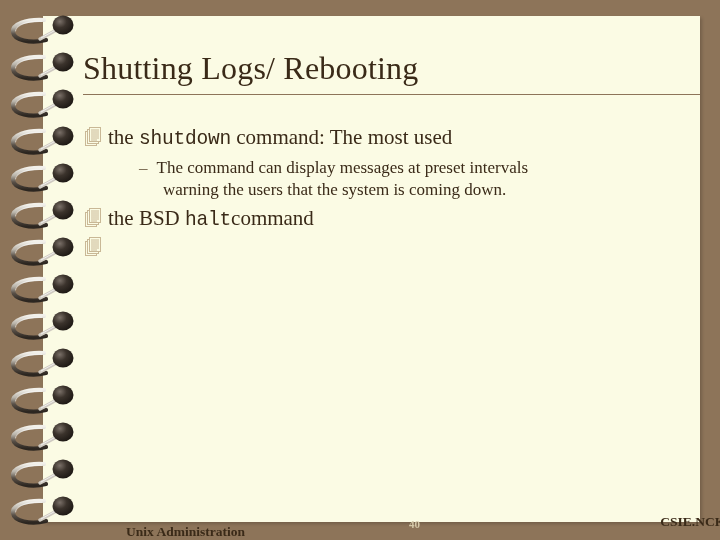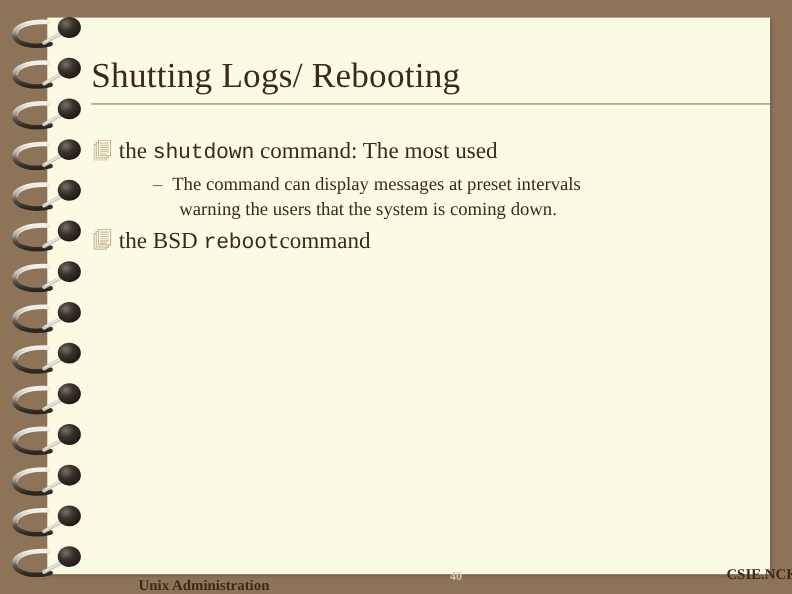--- a/index.html
+++ b/index.html
@@ -187,36 +187,36 @@
               <rect x="4.5" y="0.5" width="11" height="14" fill="#fbfbe4" stroke="#c9b896"></rect>
               <g stroke="#c9b896" stroke-width="1">
                 <line x1="6" y1="3" x2="14" y2="3"></line>
                 <line x1="6" y1="5" x2="14" y2="5"></line>
                 <line x1="6" y1="7" x2="14" y2="7"></line>
                 <line x1="6" y1="9" x2="14" y2="9"></line>
                 <line x1="6" y1="11" x2="14" y2="11"></line>
                 <line x1="6" y1="13" x2="12" y2="13"></line>
               </g>
             </svg></span>
+          <span class="l1text"><span>the BSD </span><span class="mono">halt</span><span>command</span></span>
         </div>
         <div class="lvl1">
           <span class="bullet"><svg viewBox="0 0 18 19" width="18" height="19">
               <rect x="0.5" y="4.5" width="11" height="14" fill="#fbfbe4" stroke="#c9b896"></rect>
               <rect x="2.5" y="2.5" width="11" height="14" fill="#fbfbe4" stroke="#c9b896"></rect>
               <rect x="4.5" y="0.5" width="11" height="14" fill="#fbfbe4" stroke="#c9b896"></rect>
               <g stroke="#c9b896" stroke-width="1">
                 <line x1="6" y1="3" x2="14" y2="3"></line>
                 <line x1="6" y1="5" x2="14" y2="5"></line>
                 <line x1="6" y1="7" x2="14" y2="7"></line>
                 <line x1="6" y1="9" x2="14" y2="9"></line>
                 <line x1="6" y1="11" x2="14" y2="11"></line>
                 <line x1="6" y1="13" x2="12" y2="13"></line>
               </g>
             </svg></span>
-          <span class="l1text"><span>the BSD </span><span class="mono">reboot</span><span>command</span></span>
         </div>
       </div>
 
     <div id="footer">
       <div id="footer-left">Unix Administration</div>
       <div id="footer-center">40</div>
       <div id="footer-right">CSIE.NCKU</div>
     </div>
 
   </div>

